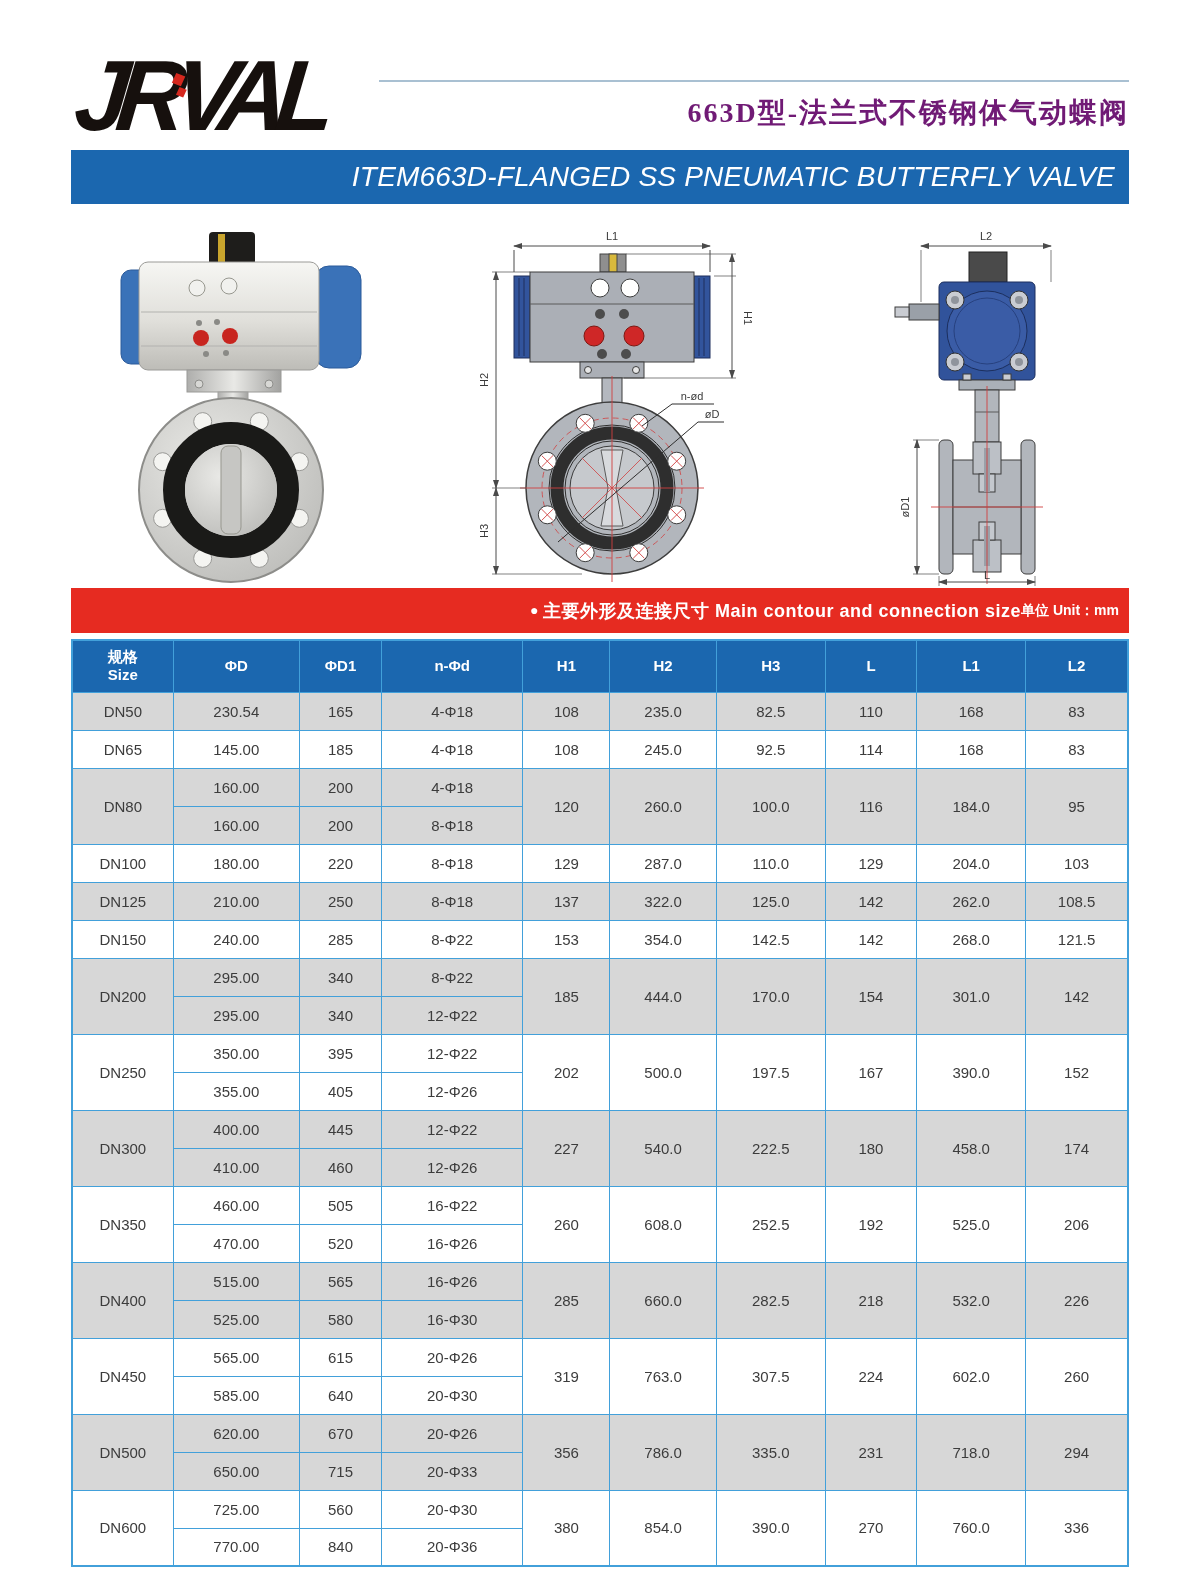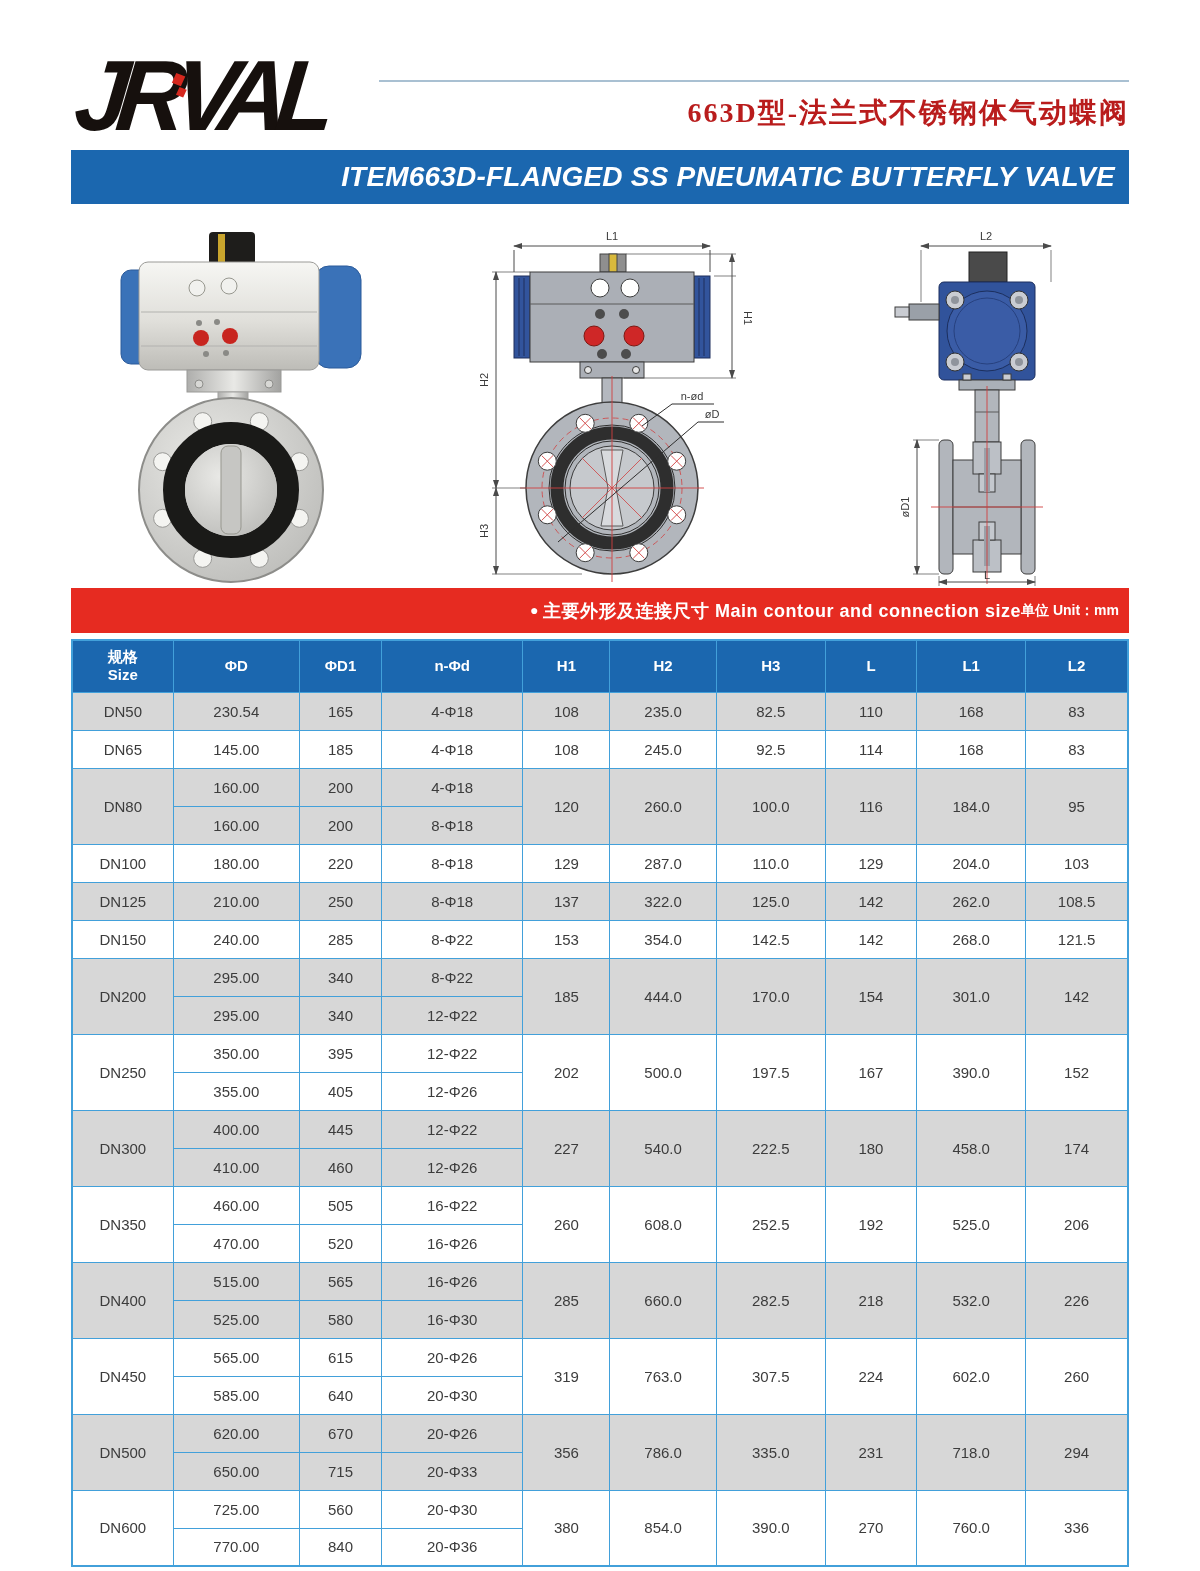--- a/index.html
+++ b/index.html
@@ -19,29 +19,29 @@
     padding-right:14px; white-space:nowrap;
   }
   .logo-mark{
     position:absolute; left:96px; top:26px; width:10px; height:10px;
     background:#d5281e; transform:rotate(20deg);
     box-shadow:8px 10px 0 -1px #d5281e;
   }
   .title-block { flex:1; margin-left:46px; text-align:right; padding-bottom:10px; }
   .rule { height:2px; background:#a9c0d2; margin-bottom:12px; }
   .cn-title {
-    color:#b91c1c; font-size:28px; font-weight:700; letter-spacing:2px;
+    color:#701a75; font-size:28px; font-weight:700; letter-spacing:2px;
     font-family:"Liberation Serif","DejaVu Serif",serif;
   }
 
   
   .banner {
     margin-top:8px; background:#1b67af; height:54px;
     display:flex; align-items:center; justify-content:flex-end;
-    padding-right:14px; color:#ffffff; font-size:28px; font-weight:700;
+    padding-right:14px; color:#ffffff; font-size:28px; font-weight:400;
     font-style:italic; letter-spacing:0.2px;
   }
 
   
   .figures { display:flex; justify-content:space-between; align-items:flex-start;
              padding:22px 6px 6px 10px; height:384px; }
   svg text { font-family:"Liberation Sans","DejaVu Sans",sans-serif; }
 
   
   .section-bar {

